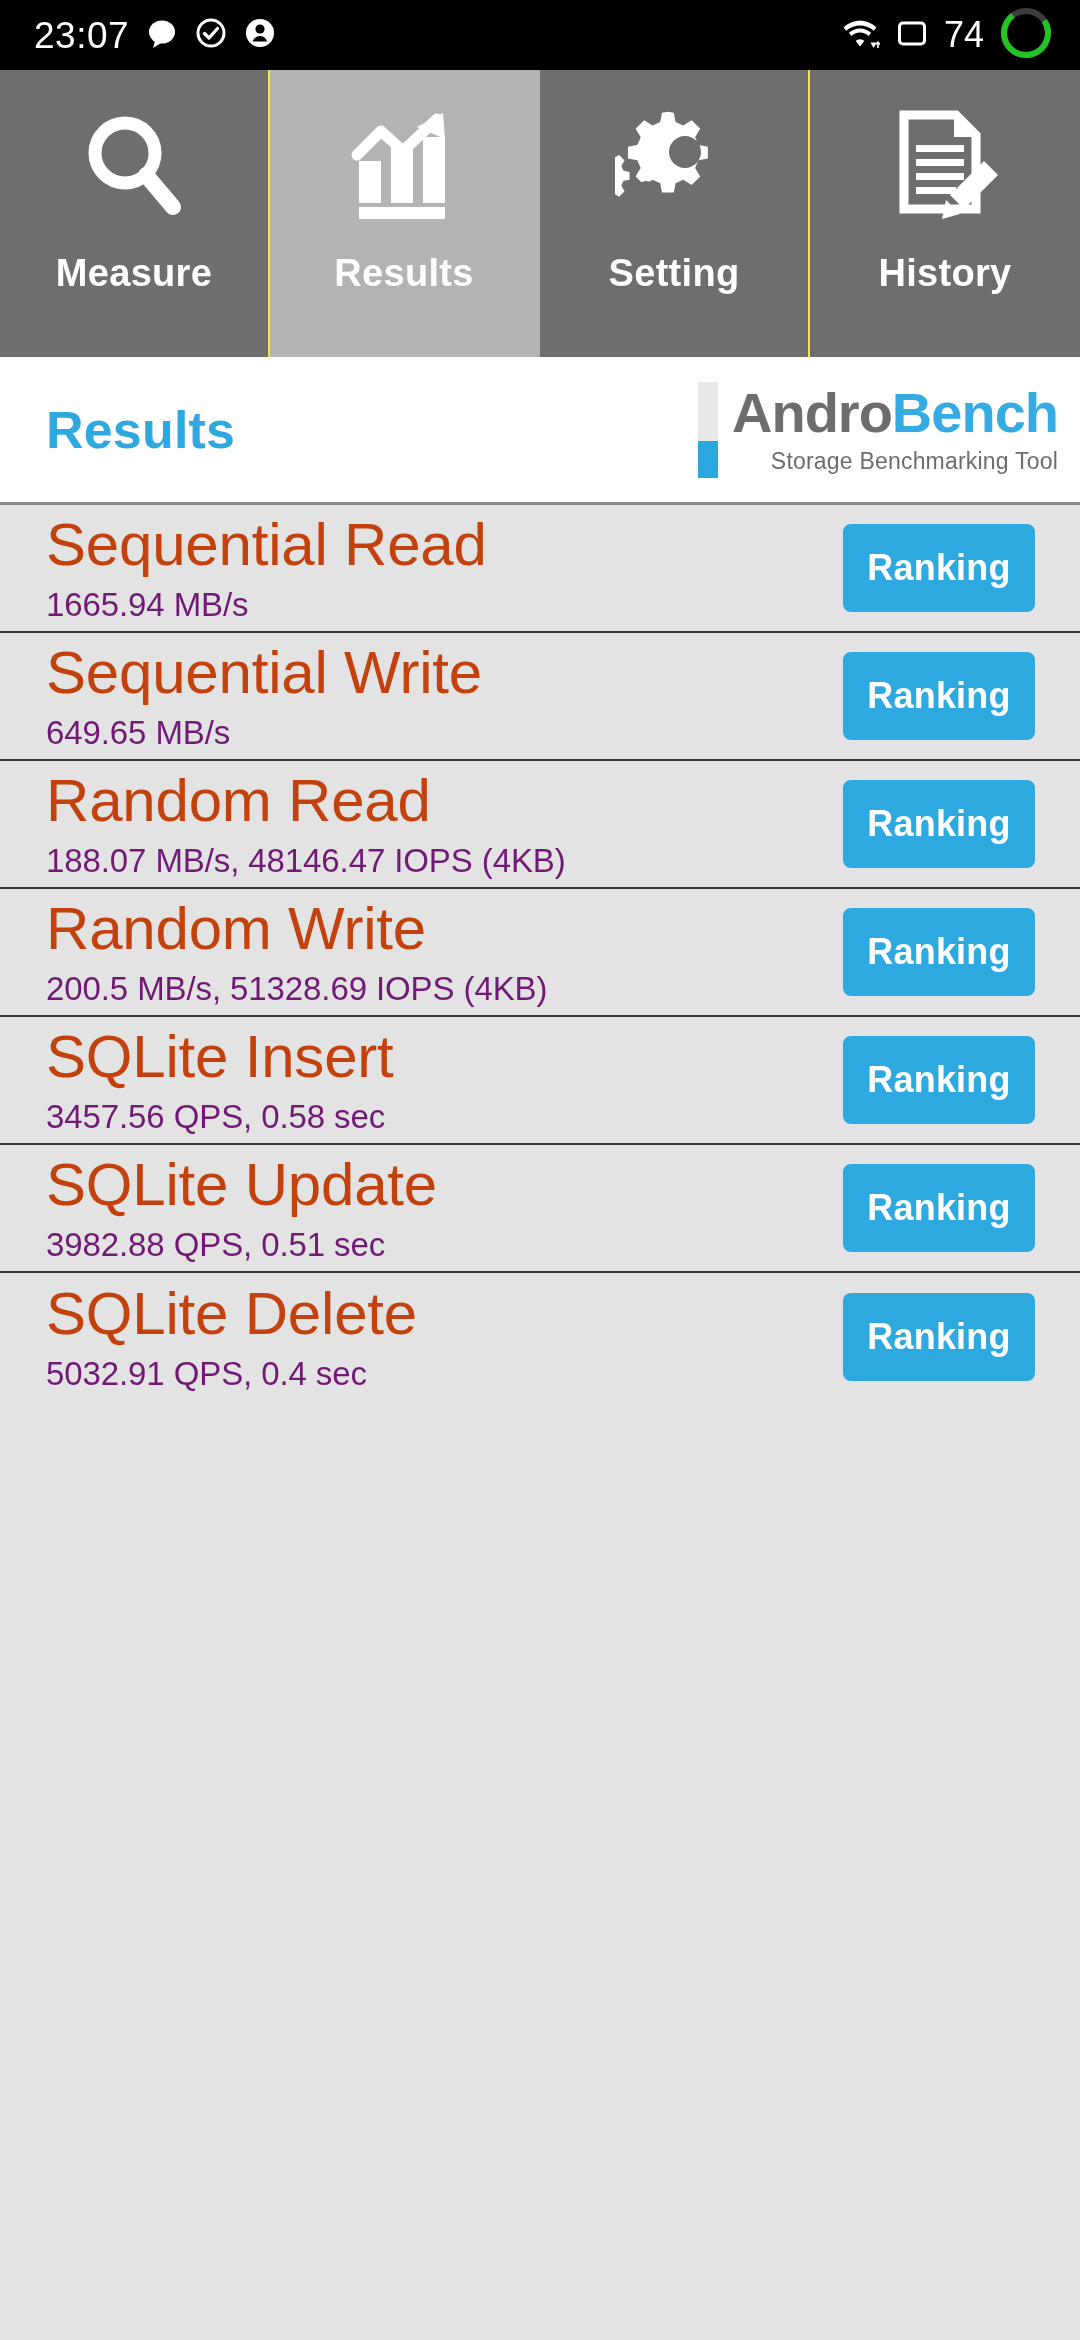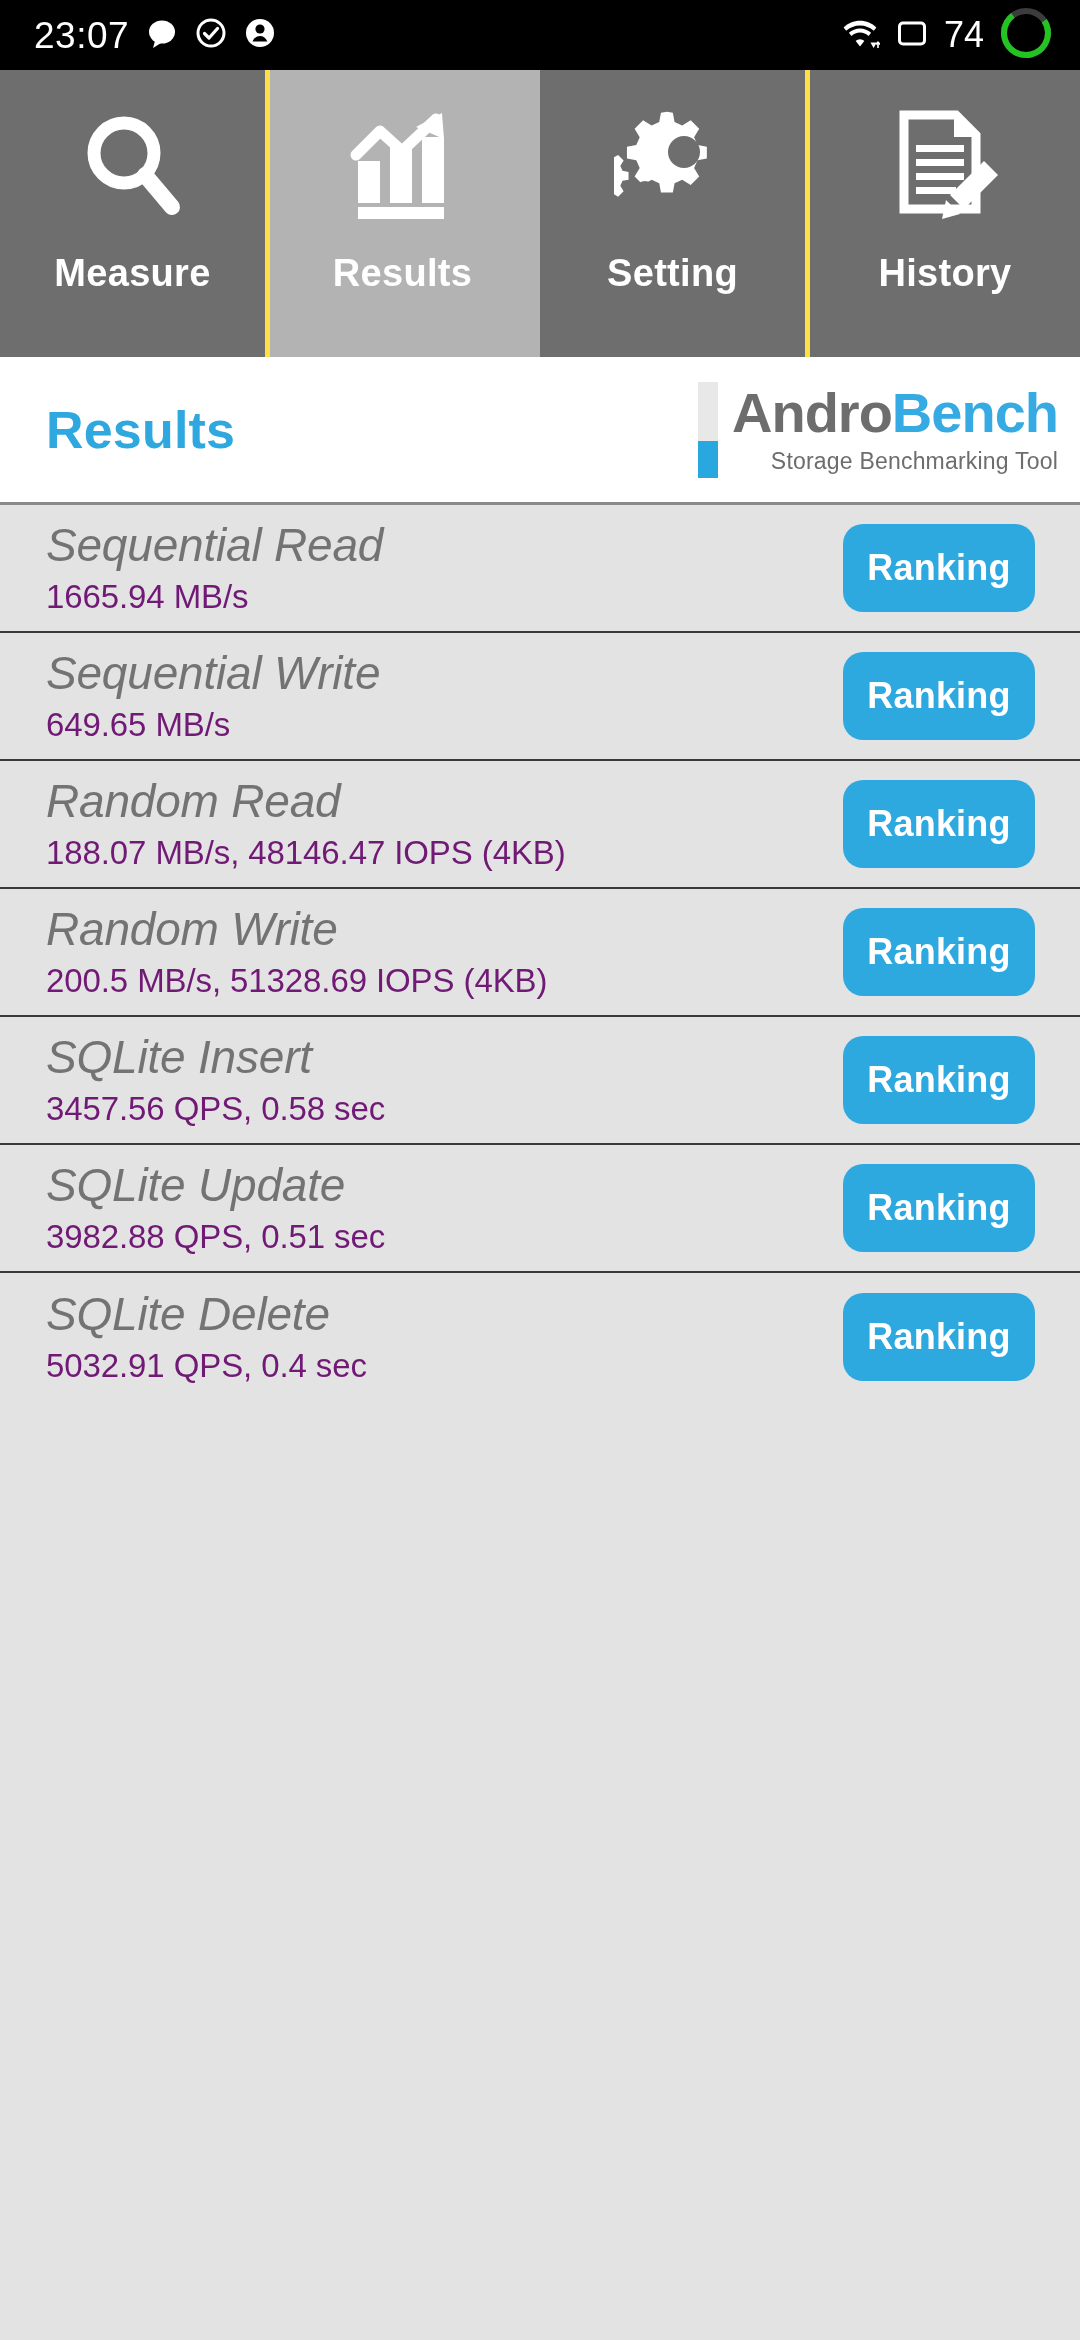--- a/index.html
+++ b/index.html
@@ -35,21 +35,21 @@
   
   .tab-bar {
     display: flex; width: 1080px; height: 287px;
     background: #6e6e6e;
   }
   .tab {
     flex: 1 1 25%;
     display: flex; flex-direction: column;
     align-items: center; justify-content: flex-start;
     padding-top: 36px;
-    border-right: 5px solid #fde047;
+    border-right: 2px solid #fde047;
     position: relative;
   }
   .tab:last-child { border-right: none; }
   .tab.selected { background: #b3b3b3; border-right-color: #b3b3b3; }
   .tab-icon {
     height: 120px; width: 130px;
     display: flex; align-items: center; justify-content: center;
   }
   .tab-label {
     color: #ffffff;
@@ -98,37 +98,36 @@
   .result-row {
     position: relative;
     width: 1080px; height: 128px;
     border-bottom: 2px solid #3a3a3a;
     display: flex; align-items: center;
     justify-content: space-between;
     padding: 0 45px 0 46px;
   }
   .row-texts { display: flex; flex-direction: column; justify-content: center; }
   .row-title {
-    color: #737373;
-    font-size: 46px;
+    color: #c2410c;
+    font-size: 60px;
     line-height: 1.08;
     letter-spacing: -0.2px;
-    font-style: italic;
   }
   .row-value {
     color: #701a75;
     font-size: 33px;
     line-height: 1.1;
     margin-top: 9px;
     letter-spacing: -0.1px;
   }
   .ranking-btn {
     width: 192px; height: 88px;
     background: #2ea9e0;
-    border: none; border-radius: 20px;
+    border: none; border-radius: 8px;
     color: #ffffff;
     font-size: 36px; font-weight: bold;
     font-family: "Liberation Sans", sans-serif;
     display: flex; align-items: center; justify-content: center;
     letter-spacing: 0.2px;
     cursor: pointer;
     flex: 0 0 auto;
   }
   .list-filler { width: 1080px; flex: 1 1 auto; background: #e3e3e3; }
   .screen { display: flex; flex-direction: column; width: 1040px; height: 2340px; }

